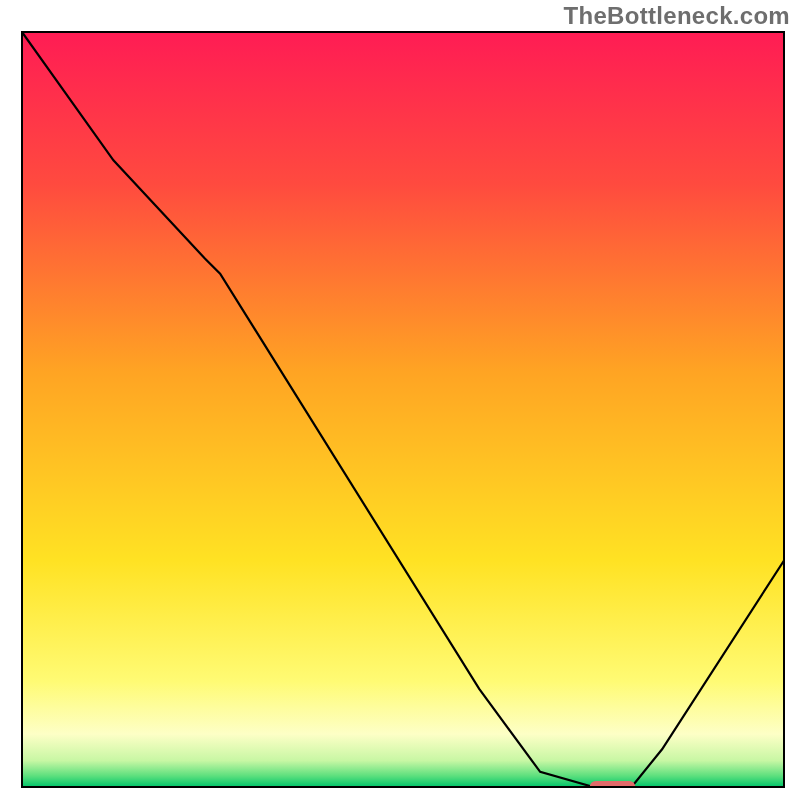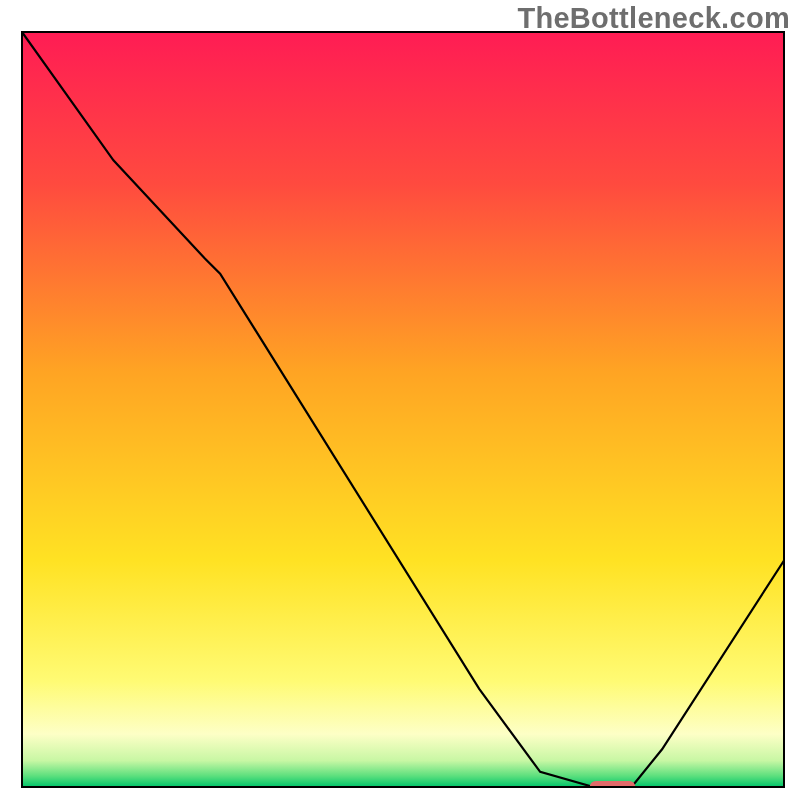--- a/index.html
+++ b/index.html
@@ -12,21 +12,21 @@
   }
   .stage {
     position: relative;
     width: 800px;
     height: 800px;
   }
   .watermark {
     position: absolute;
     top: 2px;
     right: 10px;
-    font-size: 29px;
+    font-size: 24px;
     font-weight: 600;
     color: #6e6e6e;
     letter-spacing: 0.3px;
   }
   svg.chart {
     position: absolute;
     left: 0;
     top: 0;
   }
 </style>

